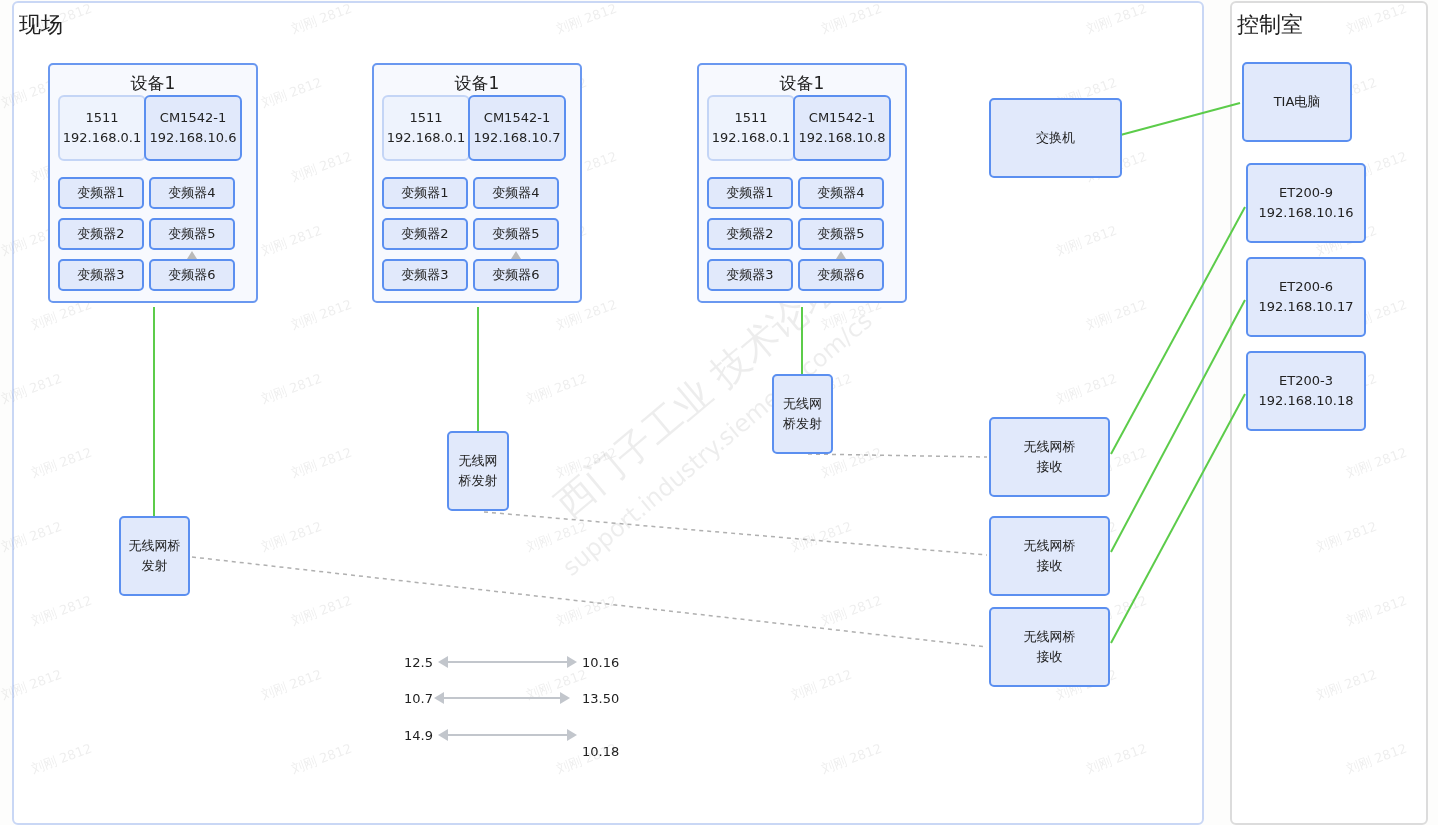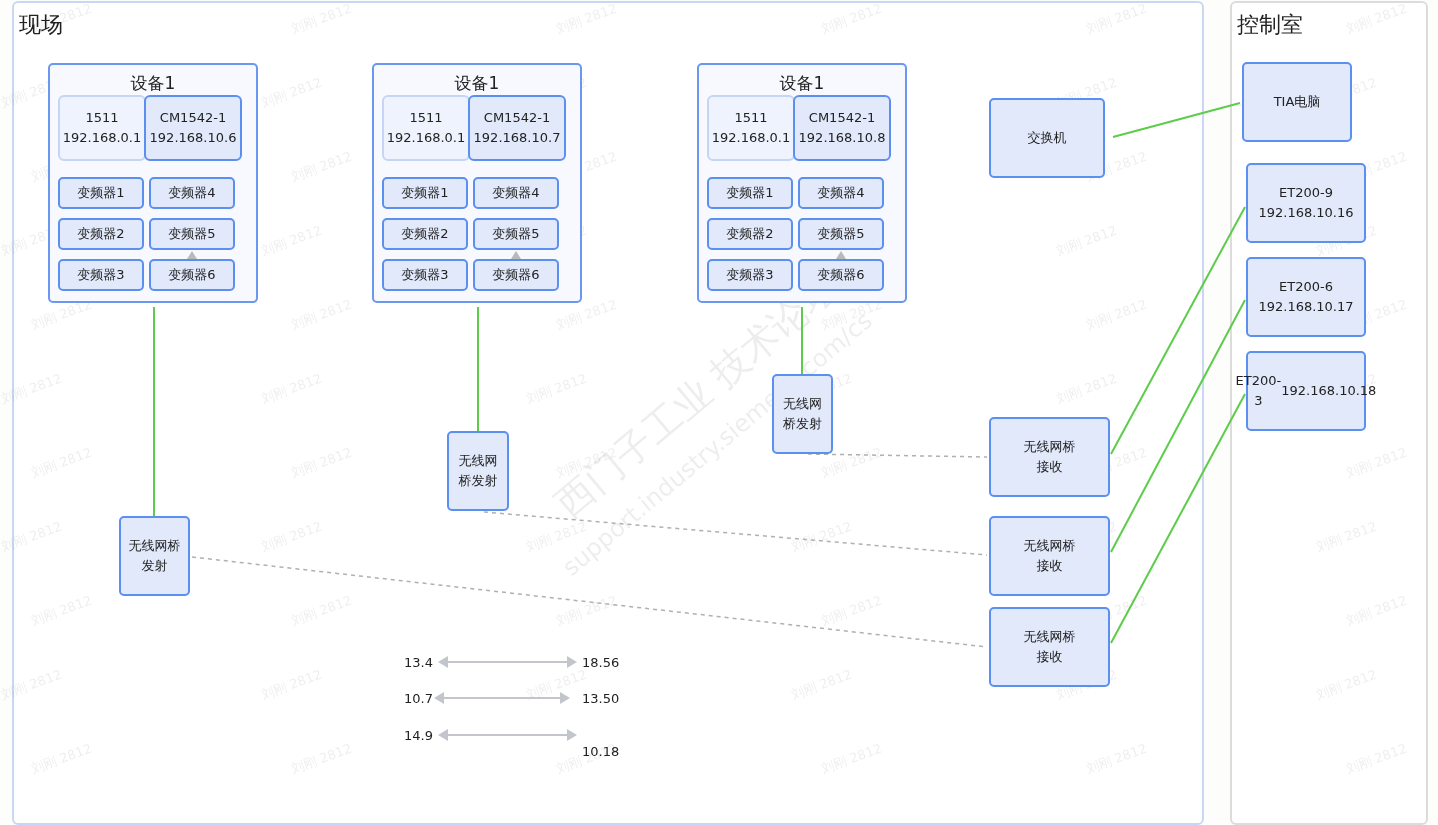--- a/index.html
+++ b/index.html
@@ -205,38 +205,38 @@
 </div>
 <div class="box" style="left:989px;top:516px;width:121px;height:80px;flex-direction:column;">
   <span>无线网桥</span>
     <span>接收</span>
 </div>
 <div class="box" style="left:989px;top:607px;width:121px;height:80px;flex-direction:column;">
   <span>无线网桥</span>
     <span>接收</span>
 </div>
 
-<div class="box" style="left:989px;top:98px;width:116px;height:80px;">
+<div class="box" style="left:989px;top:98px;width:133px;height:80px;">
   <span>交换机</span>
 </div>
 
 <div class="box" style="left:1242px;top:62px;width:110px;height:80px;">
   <span>TIA电脑</span>
 </div>
 <div class="box" style="left:1246px;top:163px;width:120px;height:80px;flex-direction:column;">
   <span>ET200-9</span>
     <span>192.168.10.16</span>
 </div>
 <div class="box" style="left:1246px;top:257px;width:120px;height:80px;flex-direction:column;">
   <span>ET200-6</span>
     <span>192.168.10.17</span>
 </div>
-<div class="box" style="left:1246px;top:351px;width:120px;height:80px;flex-direction:row;">
+<div class="box" style="left:1246px;top:351px;width:120px;height:80px;flex-direction:column;">
   <span>ET200-3</span>
     <span>192.168.10.18</span>
 </div>
 
-<div class="lbl" style="left:404px;top:655px;">13.4</div>
-<div class="lbl" style="left:582px;top:655px;">18.56</div>
+<div class="lbl" style="left:404px;top:655px;">12.5</div>
+<div class="lbl" style="left:582px;top:655px;">10.16</div>
 <div class="lbl" style="left:404px;top:691px;">10.7</div>
 <div class="lbl" style="left:582px;top:691px;">13.50</div>
 <div class="lbl" style="left:404px;top:728px;">14.9</div>
 <div class="lbl" style="left:582px;top:744px;">10.18</div>
 
 </body></html>

